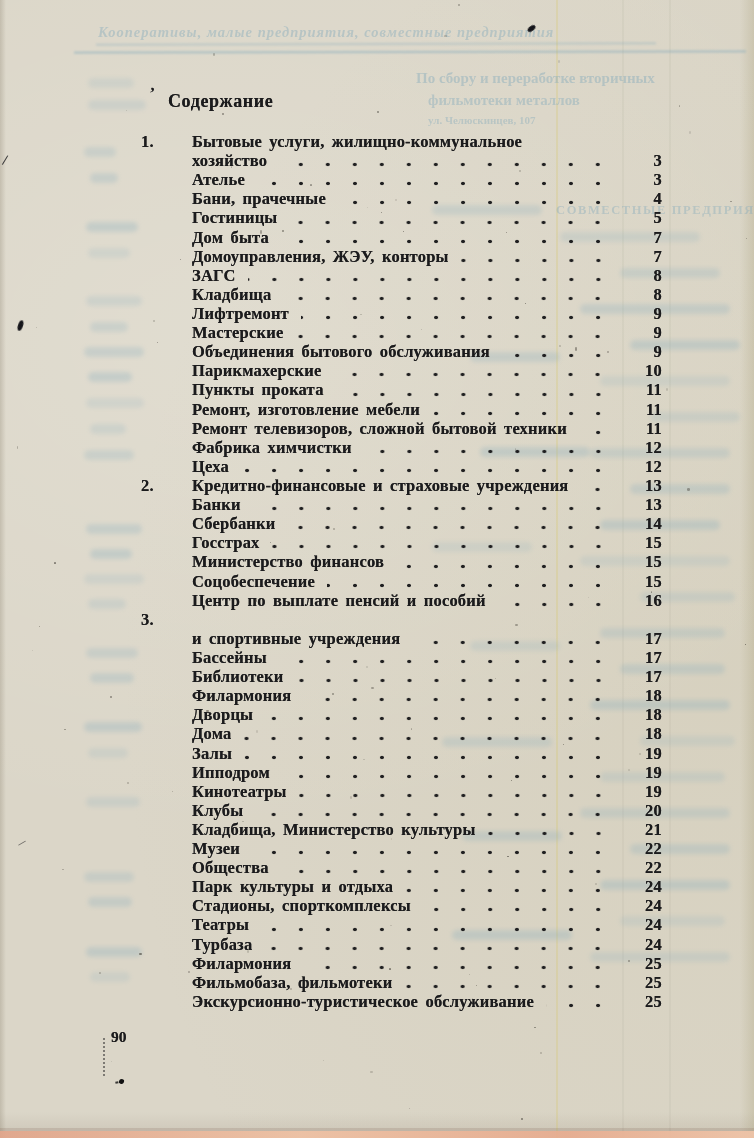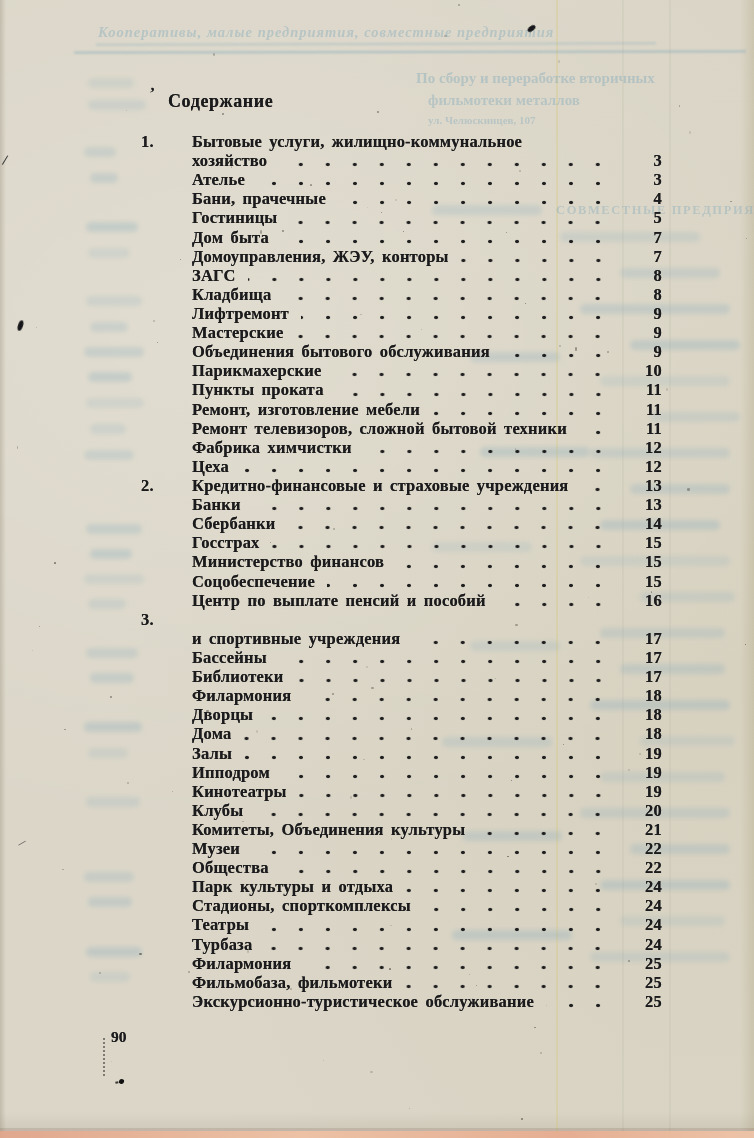--- a/index.html
+++ b/index.html
@@ -356,21 +356,21 @@
         <span class="page-no">19</span>
       </div>
       <div class="toc-row">
         <span class="num"></span>
         <span class="label">Клубы</span>
         <span class="leader"></span>
         <span class="page-no">20</span>
       </div>
       <div class="toc-row">
         <span class="num"></span>
-        <span class="label">Комитеты, Объединения культуры</span>
+        <span class="label">Кладбища, Министерство культуры</span>
         <span class="leader"></span>
         <span class="page-no">21</span>
       </div>
       <div class="toc-row">
         <span class="num"></span>
         <span class="label">Музеи</span>
         <span class="leader"></span>
         <span class="page-no">22</span>
       </div>
       <div class="toc-row">

